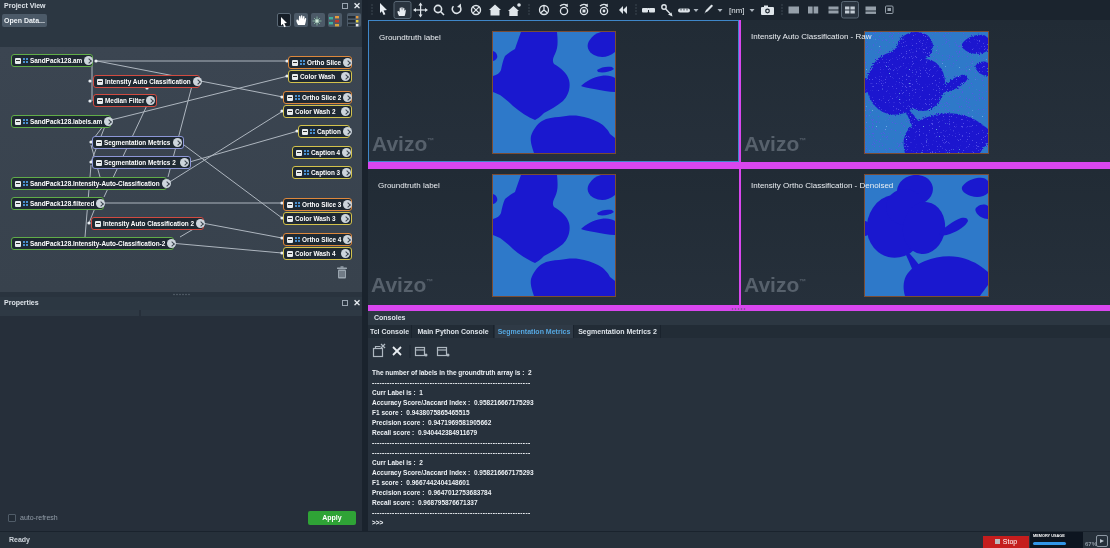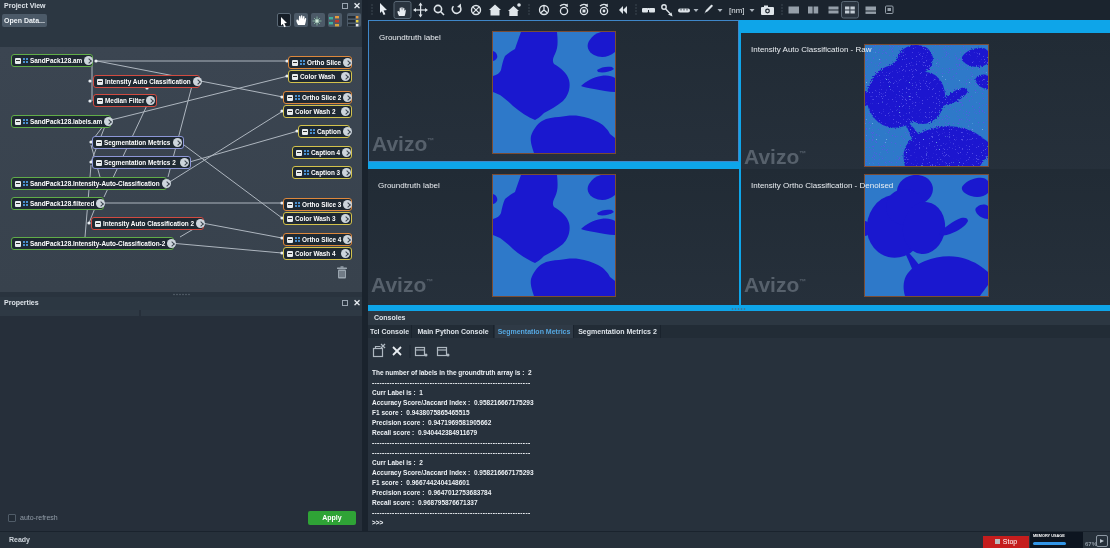--- a/index.html
+++ b/index.html
@@ -48,21 +48,21 @@
 #stop { position:absolute; left:983px; top:4px; width:46px; height:12px; background:#c51d1d; color:#fff; font-size:7px; text-align:center; line-height:12px; }
 #stop b { display:inline-block; width:5px; height:5px; background:#b9bcbe; margin-right:3px; }
 #membox { position:absolute; left:1030px; top:0px; width:53px; height:17px; background:#0d1520; }
 #memlbl { position:absolute; left:3px; top:2px; font-size:7px; font-weight:bold; color:#fff; transform:scale(0.55); transform-origin:left top; white-space:nowrap;}
 #membar { position:absolute; left:3px; top:10px; width:33px; height:3px; background:#3296e8; border-radius:2px; }
 #pct { position:absolute; left:1085px; top:9px; font-size:6px; font-weight:bold; color:#8d98a3; }
 #term { position:absolute; left:1096px; top:3px; width:12px; height:12px; border:1px solid #8d98a3; border-radius:2px; }
 #term:after { content:""; position:absolute; left:2.5px; top:3px; border-left:4px solid #b9c2cb; border-top:2.5px solid transparent; border-bottom:2.5px solid transparent; }
 
 #toolbar { position:absolute; left:368px; top:0; width:742px; height:20px; background:#1b242e; }
-#vports  { position:absolute; left:368px; top:20px; width:742px; height:291px; background:#0ea5e9; }
+#vports  { position:absolute; left:368px; top:20px; width:742px; height:291px; background:#d946ef; }
 .vp { position:absolute; background:linear-gradient(#212b35,#26303b); }
 .vplbl { position:absolute; font-size:8px; color:#e9edf1; z-index:5; }
 .avizo { position:absolute; left:3px; font-size:21px; font-weight:bold; color:#57616c; letter-spacing:0px; }
 .avizo sup { font-size:7px; }
 .img { position:absolute; border:1px solid #7a4c34; }
 
 #consoles { position:absolute; left:368px; top:311px; width:742px; height:220px; background:#27313c; }
 #ctitle { position:absolute; left:0; top:0; width:742px; height:14px; background:#2c3742; }
 #ctabs { position:absolute; left:0; top:14px; width:742px; height:13px; background:#222c36; }
 .tab { position:absolute; top:0; height:13px; font-size:7px; font-weight:bold; color:#dde3e9; text-align:center; line-height:13px; border-right:1px solid #1a232d; background:#222c36; }
@@ -496,21 +496,21 @@
   <div class="vp" style="left:0px;top:0px;width:371px;height:142px;border:1px solid #3f87c9;">
     <div class="vplbl" style="left:10px;top:12px;">Groundtruth label</div>
     <div class="avizo" style="top:111px;">Avizo<sup>™</sup></div>
     <div class="img" style="left:123px;top:10px;width:124px;height:123px;">
       <svg width="122" height="121" viewBox="0 0 122 121">
             <use href="#gt"></use>
           </svg>
     </div>
   </div>
 
-  <div class="vp" style="left:373px;top:13px;width:369px;height:142px;">
+  <div class="vp" style="left:373px;top:0px;width:369px;height:142px;">
     <div class="vplbl" style="left:10px;top:12px;">Intensity Auto Classification - Raw</div>
     <div class="avizo" style="top:112px;">Avizo<sup>™</sup></div>
     <div class="img" style="left:123px;top:11px;width:125px;height:123px;">
       <svg width="123" height="121" viewBox="0 0 123 121">
             <use href="#raw"></use>
           </svg>
     </div>
   </div>
 
   <div class="vp" style="left:0px;top:149px;width:371px;height:136px;">

